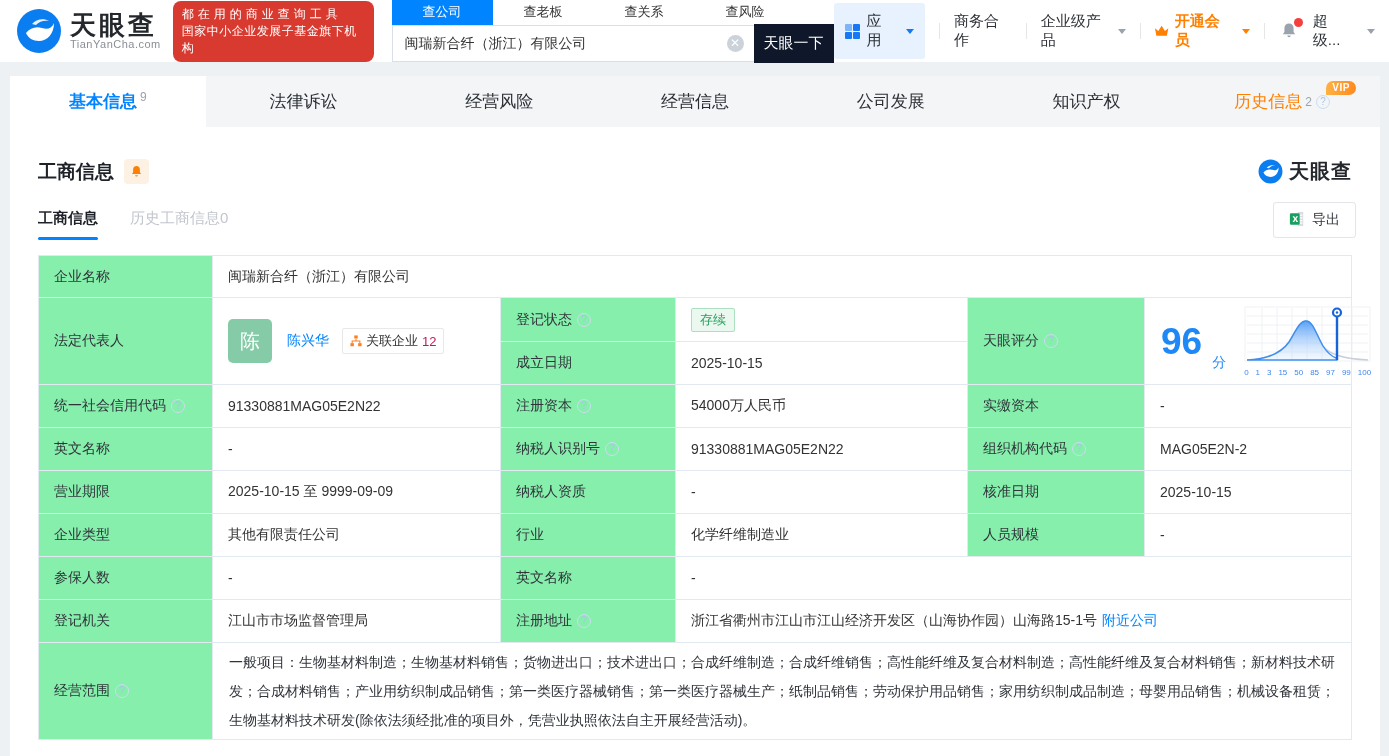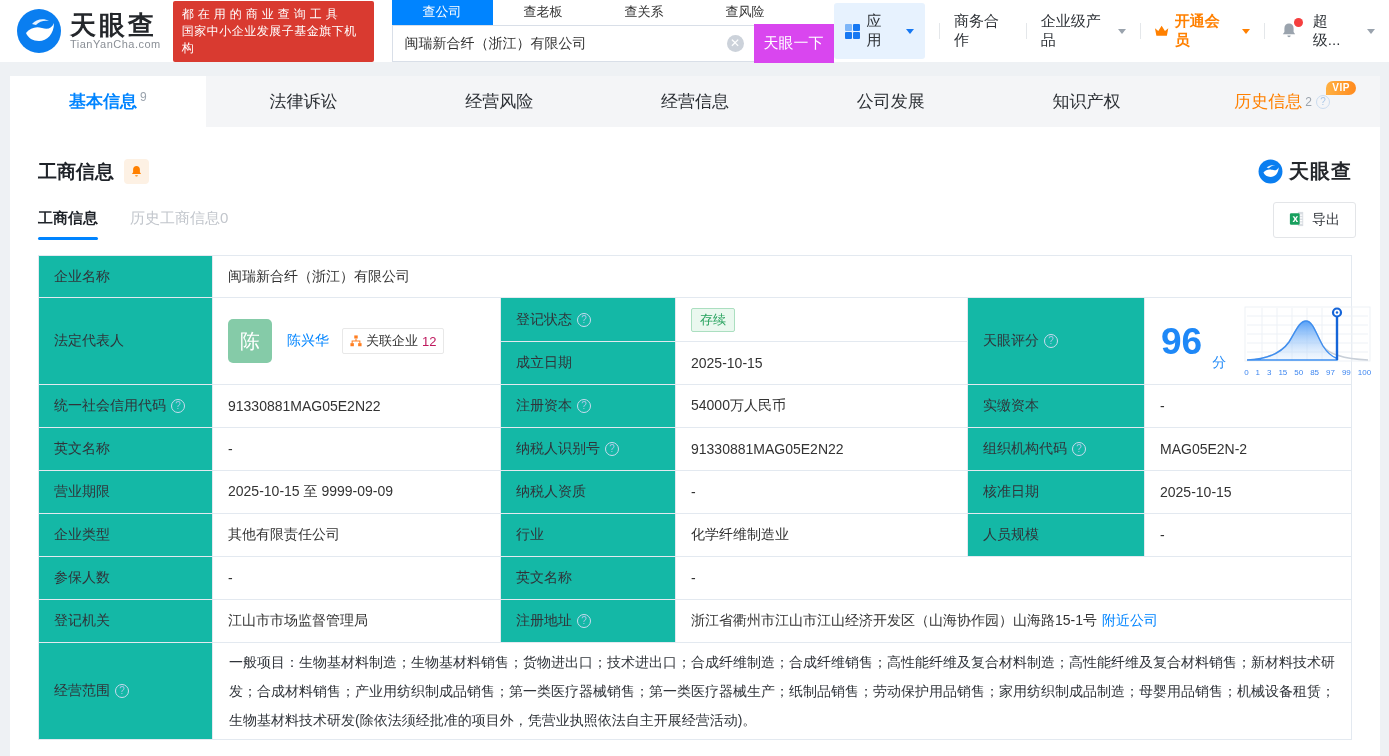--- a/index.html
+++ b/index.html
@@ -4,33 +4,33 @@
 <style>
   * { box-sizing: border-box; margin: 0; padding: 0; }
   html,body { width:1389px; height:756px; overflow:hidden; }
   body { background:#eef1f4; font-family:"Liberation Sans","DejaVu Sans",sans-serif; color:#333; }
 
   
   .header { height:62px; background:#fff; display:flex; align-items:center; padding:0 14px 0 16px; position:relative; }
   .logo { display:flex; align-items:center; gap:8px; }
   .logo-txt .brand { font-size:26px; font-weight:bold; color:#24272b; letter-spacing:3px; line-height:26px; }
   .logo-txt .dom { font-size:11px; color:#8a8f96; letter-spacing:.5px; }
-  .slogan { margin-left:12px; background:#d93a30; color:#fff; font-size:12px; padding:5px 9px; line-height:17px; border-radius:2px; }
+  .slogan { margin-left:12px; background:#d93a30; color:#fff; font-size:12px; padding:5px 9px; line-height:17px; border-radius:8px; }
   .slogan .l1 { letter-spacing:4px; }
   .slogan .l2 { letter-spacing:.5px; }
 
   .searchwrap { margin-left:18px; display:flex; flex-direction:column; }
   .stabs { display:flex; font-size:13px; }
   .stab { padding:4px 31px 4px; cursor:pointer; color:#333; }
   .stab.on { background:#0084ff; color:#fff; }
   .srow { display:flex; }
   .sbox { position:relative; }
   .sinput { width:362px; height:37px; border:1px solid #d9dfe8; border-right:none; padding:0 34px 0 12px; font-size:14px; color:#333; outline:none; font-family:inherit; }
   .sclear { position:absolute; right:10px; top:10px; width:17px; height:17px; border-radius:50%; background:#ccd2da; color:#fff; font-size:12px; line-height:17px; text-align:center; cursor:pointer; }
-  .sbtn { width:80px; height:39px; margin-top:-1px; background:#d946ef; color:#fff; font-size:15px; border:none; cursor:pointer; font-family:Liberation Serif, serif; }
+  .sbtn { width:80px; height:39px; margin-top:-1px; background:#0f172a; color:#fff; font-size:15px; border:none; cursor:pointer; font-family:Liberation Serif, serif; }
 
   .hnav { margin-left:auto; display:flex; align-items:center; gap:14px; font-size:15px; color:#2f3338; }
   .appchip { display:flex; align-items:center; gap:7px; background:#e7f2fe; padding:9px 11px; border-radius:3px; cursor:pointer; }
   .gridicon { width:15px; height:15px; display:grid; grid-template-columns:7px 7px; grid-template-rows:7px 7px; gap:1px; }
   .gridicon i { background:#1678f2; border-radius:1px; }
   .gridicon i:first-child { background:#7db6f8; }
   .caret { width:0; height:0; border-left:4px solid transparent; border-right:4px solid transparent; border-top:5px solid #9aa3ad; display:inline-block; margin-left:5px; }
   .caret.blue { border-top-color:#1678f2; }
   .caret.orange { border-top-color:#ff8000; }
   .hdiv { width:1px; height:16px; background:#e4e7ea; }
@@ -65,21 +65,21 @@
   .subtab.on::after { content:""; display:block; height:3px; background:#0084ff; border-radius:2px; margin-top:9px; }
   .subtab.off::after { content:""; display:block; height:3px; background:transparent; margin-top:9px; }
   .exportbtn { position:absolute; right:24px; top:-7px; display:flex; align-items:flex-start; gap:7px; border:1px solid #e3e5e8; background:#fff; border-radius:3px; padding:8px 15px; font-size:14px; color:#33373d; cursor:pointer; font-family:inherit; }
 
   
   .btable { margin:15px 28px 0; border:1px solid #e3e9f0; display:grid;
     grid-template-columns:174px 288px 175px 292px 177px 1fr;
     grid-template-rows:42px 44px 43px 43px 43px 43px 43px 43px 43px 96px;
     font-size:14px; }
   .cell { border-right:1px solid #e3e9f0; border-bottom:1px solid #e3e9f0; display:flex; align-items:center; padding:0 15px; gap:5px; background:#fff; min-width:0; }
-  .lbl { background:#14b8a6; color:#30343a; }
+  .lbl { background:#86efac; color:#30343a; }
   .br0 { border-right:none; }
   .bb0 { border-bottom:none; }
 
   .avatar { width:44px; height:44px; border-radius:5px; background:#85cba8; color:#fff; font-size:20px; display:flex; align-items:center; justify-content:center; flex:none; }
   .replink { color:#0084ff; margin-left:10px; cursor:pointer; }
   .relbadge { margin-left:8px; display:flex; align-items:center; gap:4px; border:1px solid #e8e8e8; border-radius:2px; padding:3px 7px; font-size:13px; cursor:pointer; }
   .relbadge .rc { color:#be185d; }
 
   .statusbadge { background:#eaf8ef; border:1px solid #abdfc0; color:#2aa360; font-size:13px; padding:2px 8px; border-radius:2px; }
 

